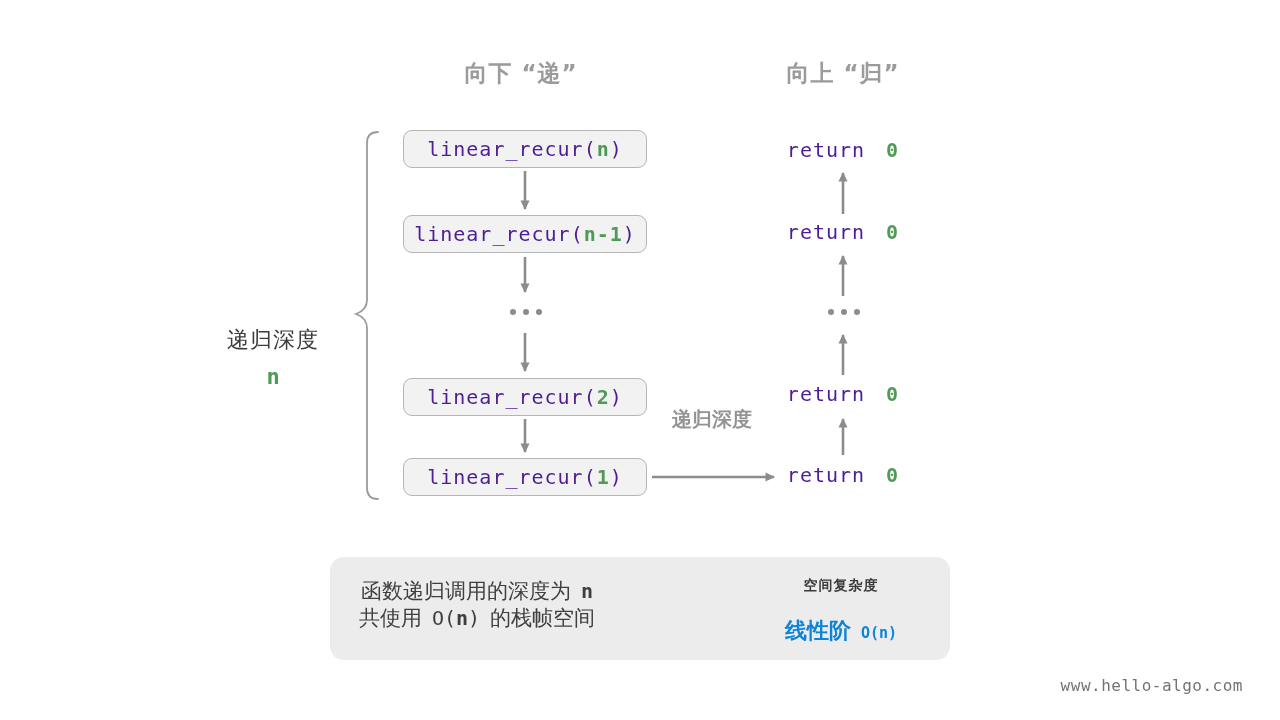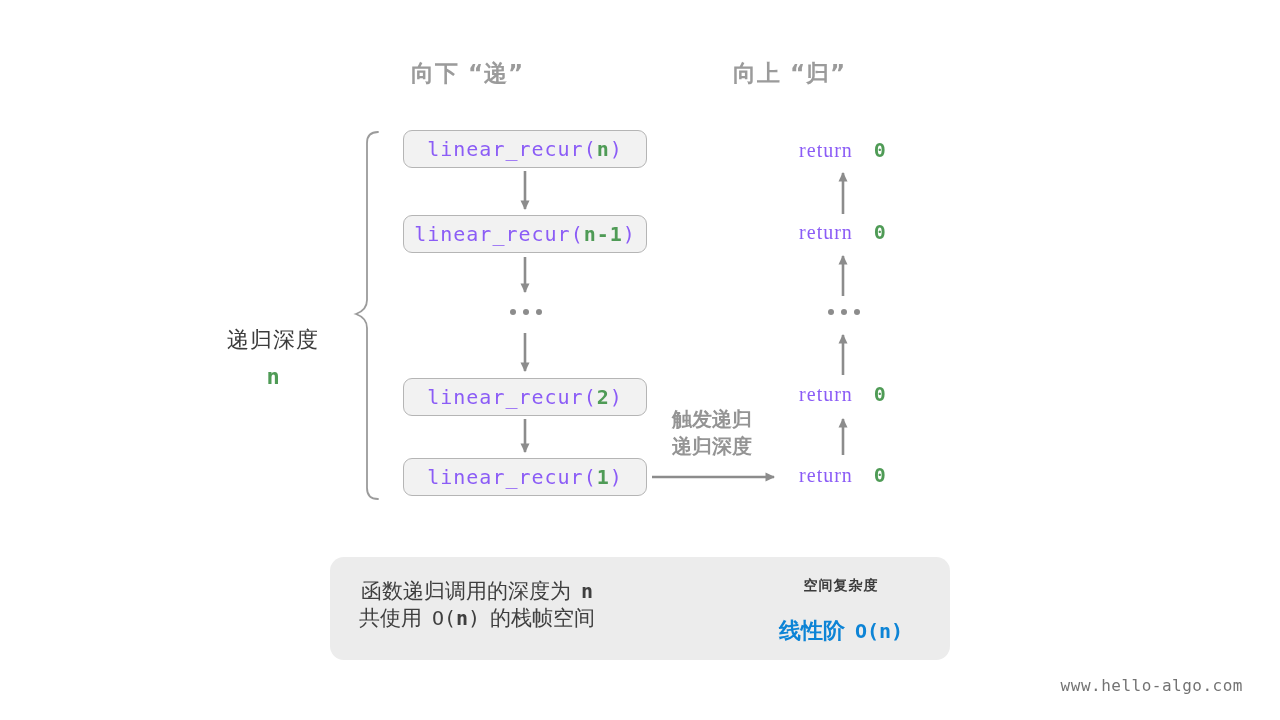--- a/index.html
+++ b/index.html
@@ -4,37 +4,37 @@
 <style>
   html,body { margin:0; padding:0; background:#ffffff; }
   .canvas {
     position:relative; width:1280px; height:720px; background:#ffffff;
     font-family:"DejaVu Sans","Liberation Sans",sans-serif; overflow:hidden;
   }
   .abs { position:absolute; }
   .overlay { position:absolute; left:0; top:0; pointer-events:none; }
 
   .hdr {
-    width:220px; font-weight:bold; font-size:23px;
+    width:220px; text-align:center; font-weight:bold; font-size:23px;
     color:#9b9b9b; letter-spacing:1px; white-space:nowrap;
   }
 
   .code { font-family:"DejaVu Sans Mono","Liberation Mono",monospace;
-          font-size:20px; letter-spacing:1px; color:#8b5cf6; white-space:pre; }
+          font-size:20px; letter-spacing:1px; color:#4c1d95; white-space:pre; }
   .green { color:#4f9b56; font-weight:bold; }
 
   .callbox {
     left:403px; width:244px; height:38px; box-sizing:border-box;
     background:#f2f2f2; border:1.5px solid #b5b5b5; border-radius:9px;
     display:flex; align-items:center; justify-content:center;
   }
 
   .ret { left:763px; width:160px; height:26px;
          display:flex; align-items:center; justify-content:center; }
-  .ret .kw { margin-right:21px;font-family:Liberation Serif, serif; }
+  .ret .kw { margin-right:21px; }
 
   .dots { display:flex; gap:7px; align-items:center; }
   .dots i { display:block; width:6px; height:6px; border-radius:50%; background:#8c8c8c; }
 
   .depth-wrap { left:203px; top:281px; width:140px; text-align:center;margin-top:44px; }
   .depth-label { font-size:22px; color:#3c3c3c; letter-spacing:1px; white-space:nowrap; }
   .depth-value { margin-top:9px; font-family:"DejaVu Sans Mono","Liberation Mono",monospace;
                  font-size:22px; }
 
   .trigger { left:642px; top:406px; width:140px; text-align:center;
@@ -45,21 +45,21 @@
   .sumline { width:280px; text-align:center; font-size:21px; color:#3f3f3f;
              line-height:28px; white-space:nowrap; }
   .sumline .sum-code { font-family:"DejaVu Sans Mono","Liberation Mono",monospace;
                        font-size:20px; color:#3f3f3f; }
   .gap-l { margin-left:10px; } .gap-r { margin-right:10px; }
   .sum-title { width:220px; text-align:center; font-weight:bold; font-size:14px;
                color:#3b3b3b; letter-spacing:1px; white-space:nowrap; }
   .sum-result { width:220px; text-align:center; font-weight:bold; font-size:22px;
                 color:#0d84d6; white-space:nowrap; }
   .sum-result .sum-code { font-family:"DejaVu Sans Mono","Liberation Mono",monospace;
-                          font-size:20px; font-weight:bold; color:#0d84d6; }
+                          font-size:15px; font-weight:bold; color:#0d84d6; }
 
   .watermark { right:37px; top:676px; font-family:"DejaVu Sans Mono","Liberation Mono",monospace;
                font-size:16px; color:#737373; letter-spacing:0.5px; }
 </style>
 </head>
 <body>
 
 <div class="canvas">
 
   <svg class="overlay" width="1280" height="720" viewBox="0 0 1280 720">
@@ -137,21 +137,20 @@
   <div class="abs ret" style="top:381px;">
     <span class="code kw">return</span>
       <span class="code green">0</span>
   </div>
   <div class="abs ret" style="top:462px;">
     <span class="code kw">return</span>
       <span class="code green">0</span>
   </div>
 
   <div class="abs trigger">
-    <div>触发递归</div>
     <div>递归深度</div>
   </div>
 
   <div class="abs panel"></div>
 
   <div class="abs sumline" style="left:337px; top:577px;text-align:center;">
     <span>函数递归调用的深度为</span><span class="sum-code green gap-l">n</span>
   </div>
   <div class="abs sumline" style="left:337px; top:604px;">
     <span>共使用</span><span class="sum-code gap-l">O(</span><span class="sum-code green">n</span><span class="sum-code gap-r">)</span><span>的栈帧空间</span>

